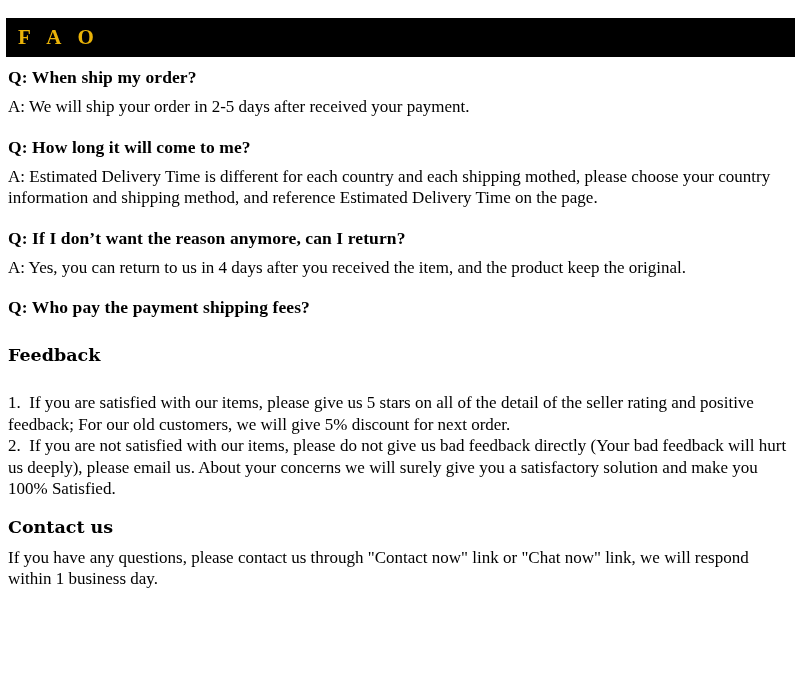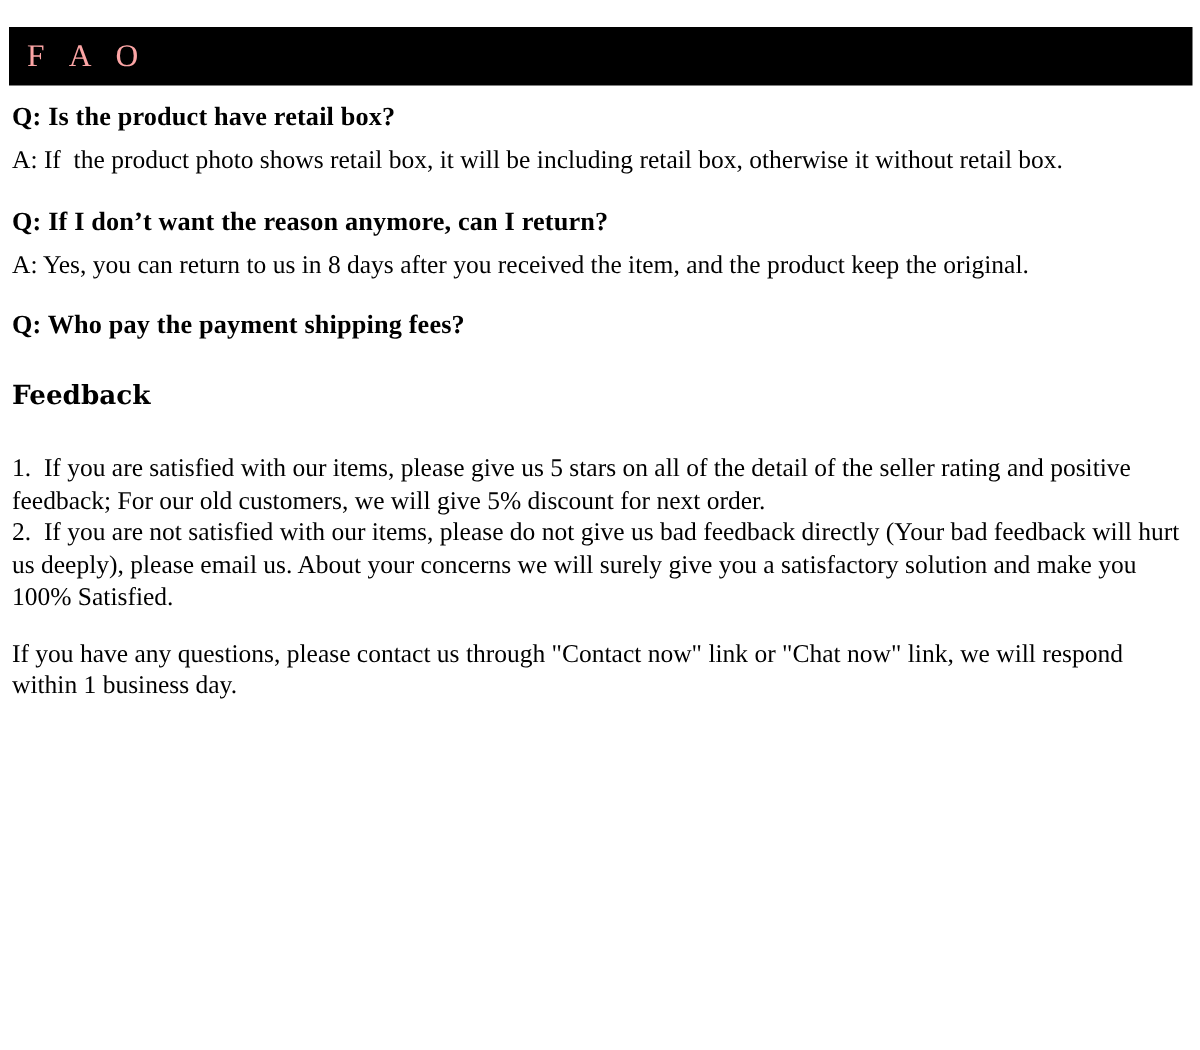--- a/index.html
+++ b/index.html
@@ -27,23 +27,23 @@
     margin: 18px 2px 0 -2px;
     width: 789px;
     height: 39px;
     background: #000000;
     display: flex;
     align-items: center;
     padding-left: 12px;
     box-sizing: border-box;
   }
   .title-bar .title-text {
-    color: #fca5a5;
+    color: #eab308;
     font-family: "Liberation Serif", "DejaVu Serif", serif;
-    font-weight: normal;
+    font-weight: bold;
     font-size: 21px;
     letter-spacing: 6px;
     line-height: 1;
   }
 
   
   .faq-list {
     margin-top: 10px;
   }
   .faq-item {
@@ -98,41 +98,46 @@
 <body>
 
 <div class="page">
 
   <div class="title-bar">
     <span class="title-text">F A O</span>
   </div>
 
   <div class="faq-list">
 
+    <div class="faq-item">
+      <p class="faq-question">Q: When ship my order?</p>
+      <p class="faq-answer">A: We will ship your order in 2-5 days after received your payment.</p>
+    </div>
+
+    <div class="faq-item">
+      <p class="faq-question">Q: How long it will come to me?</p>
+      <p class="faq-answer">A: Estimated Delivery Time is different for each country and each shipping mothed, please choose your country information and shipping method, and reference Estimated Delivery Time on the page.</p>
+    </div>
 
 
     <div class="faq-item">
-      <p class="faq-question">Q: Is the product have retail box?</p>
-      <p class="faq-answer">A: If  the product photo shows retail box, it will be including retail box, otherwise it without retail box.</p>
-    </div>
-
-    <div class="faq-item">
       <p class="faq-question">Q: If I don’t want the reason anymore, can I return?</p>
-      <p class="faq-answer">A: Yes, you can return to us in 8 days after you received the item, and the product keep the original.</p>
+      <p class="faq-answer">A: Yes, you can return to us in 4 days after you received the item, and the product keep the original.</p>
     </div>
 
     <div class="faq-item">
       <p class="faq-question">Q: Who pay the payment shipping fees?</p>
     </div>
 
   </div>
 
   <div class="section feedback-block">
     <p class="section-heading">Feedback</p>
     <p class="section-body feedback-body">1.  If you are satisfied with our items, please give us 5 stars on all of the detail of the seller rating and positive feedback; For our old customers, we will give 5% discount for next order.
 2.  If you are not satisfied with our items, please do not give us bad feedback directly (Your bad feedback will hurt us deeply), please email us. About your concerns we will surely give you a satisfactory solution and make you 100% Satisfied.</p>
   </div>
 
   <div class="section contact-block">
+    <p class="section-heading">Contact us</p>
     <p class="section-body">If you have any questions, please contact us through "Contact now" link or "Chat now" link, we will respond within 1 business day.</p>
   </div>
 
 </div>
 
 </body></html>

